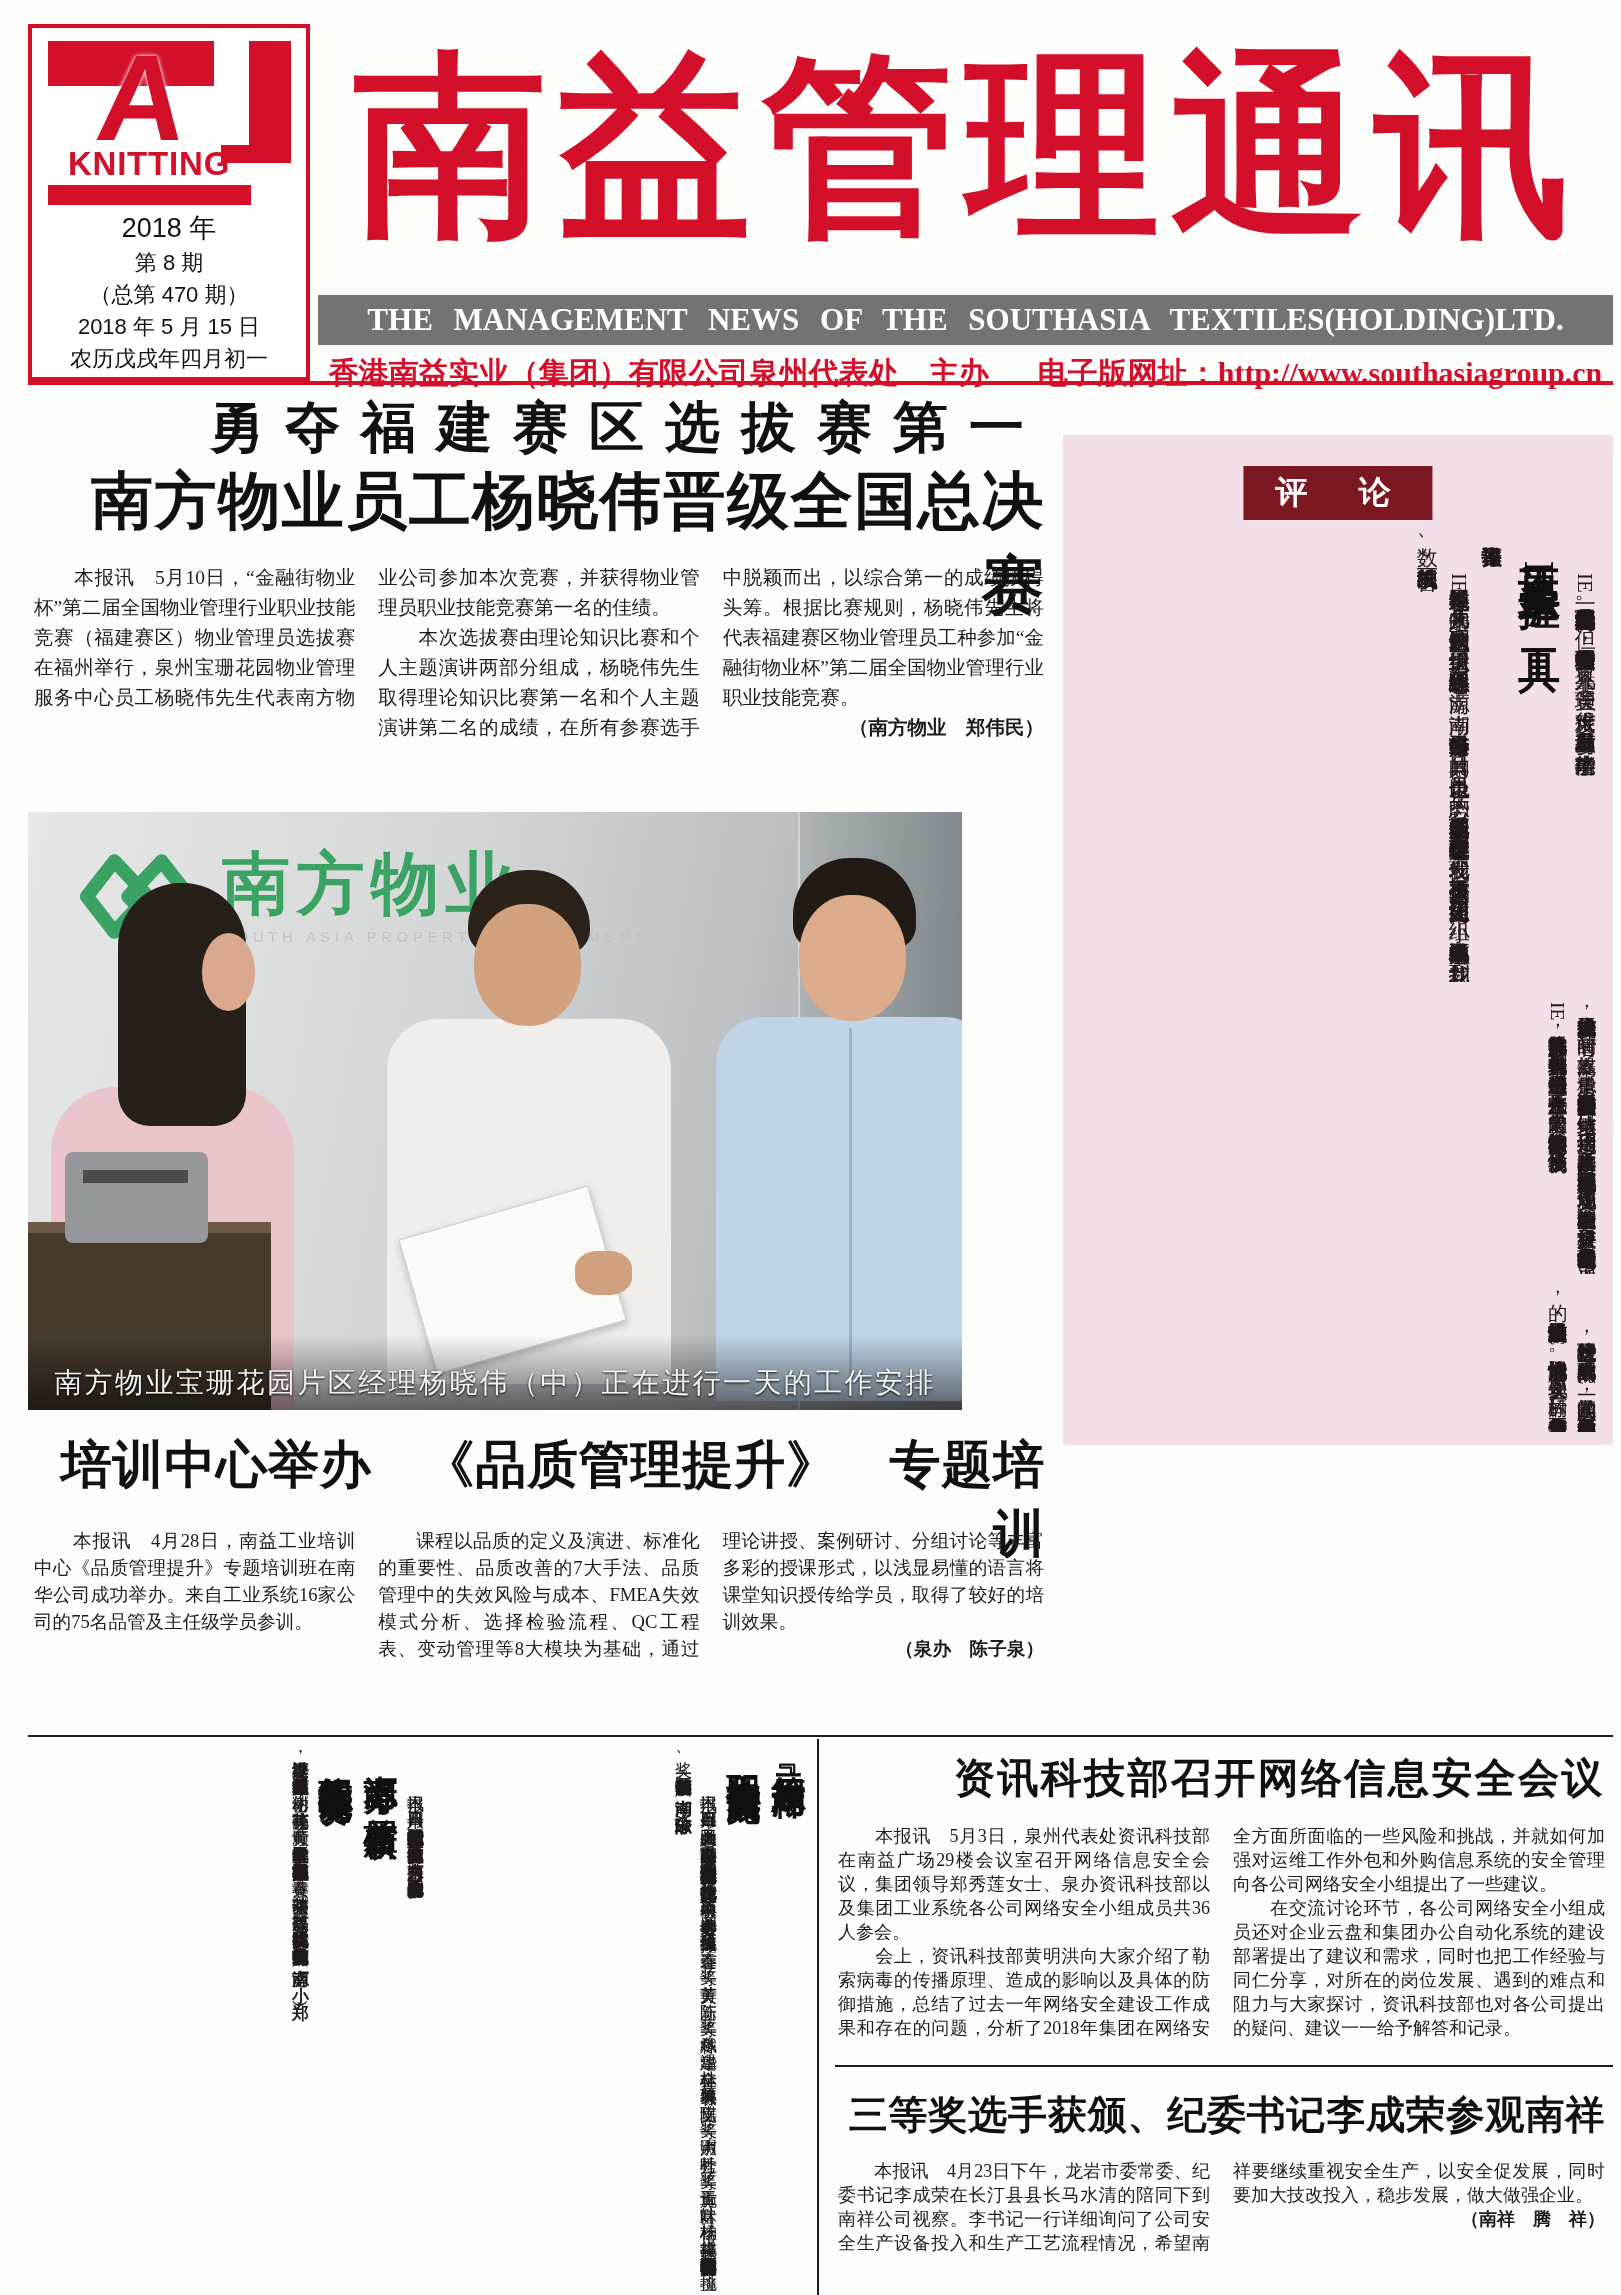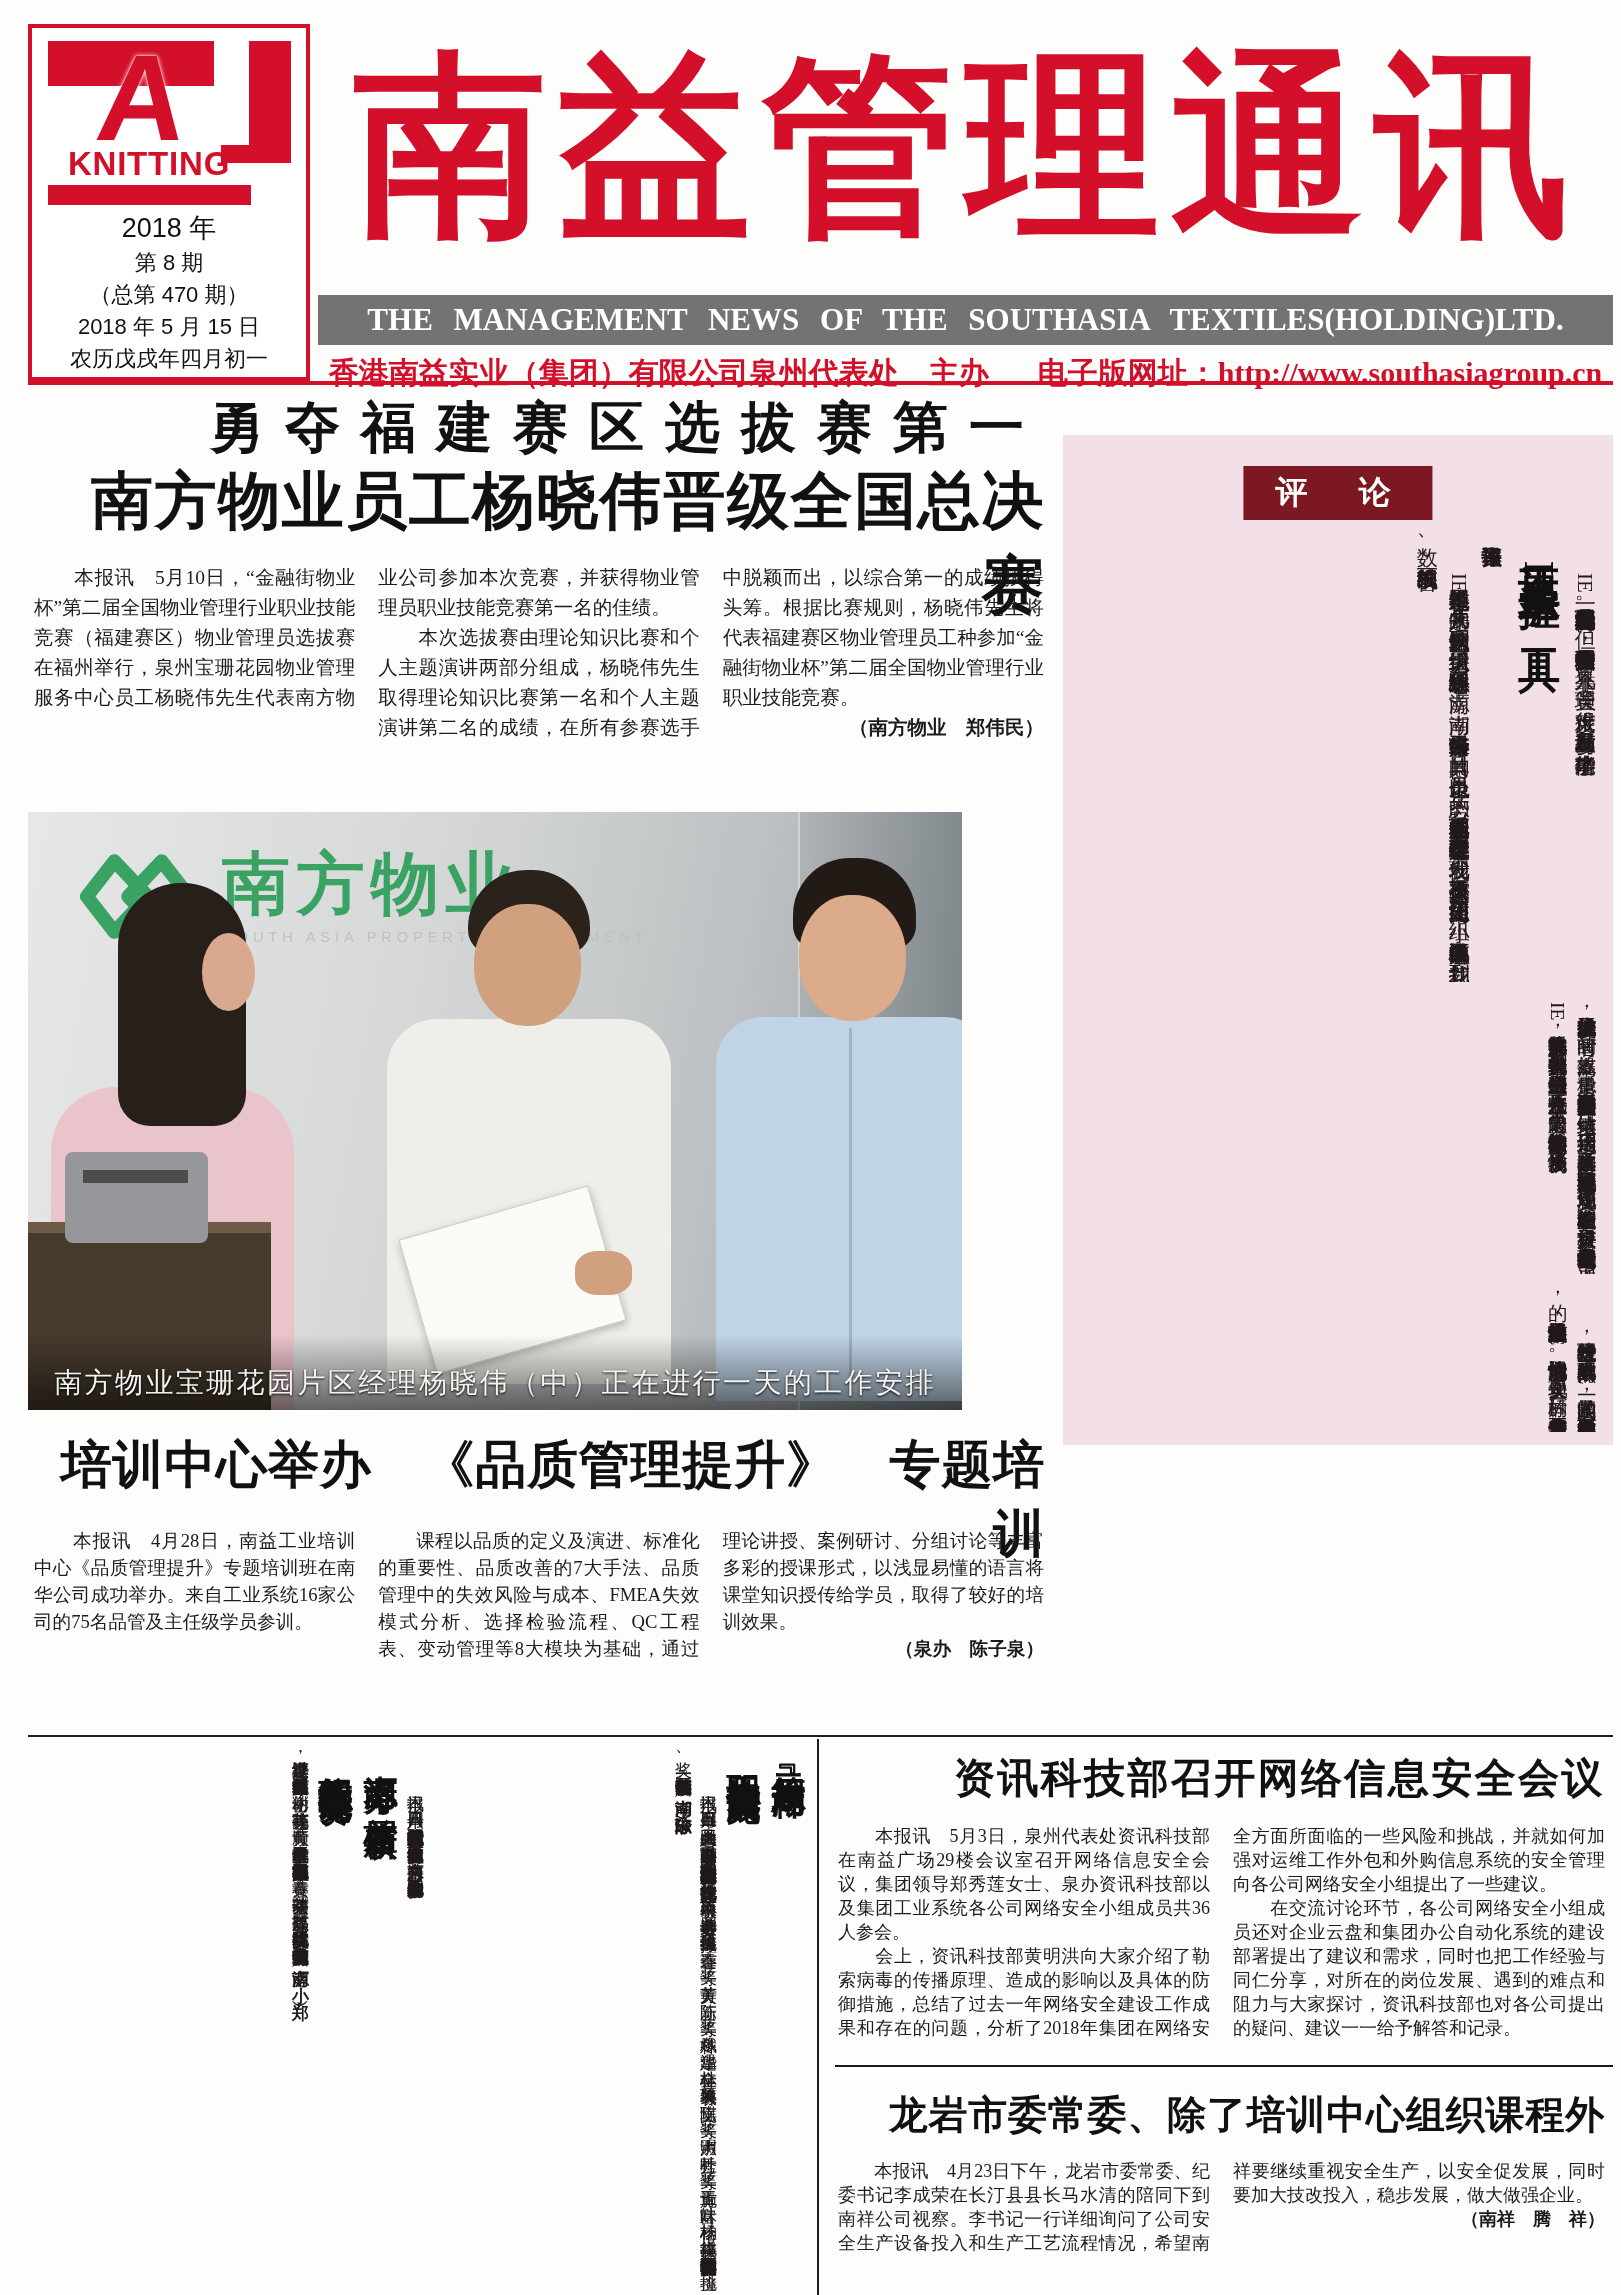--- a/index.html
+++ b/index.html
@@ -229,20 +229,20 @@
   </div>
 
   <div class="abs h-center" id="net-h">资讯科技部召开网络信息安全会议</div>
   <div class="abs cols" id="net-body">
     <p>　　本报讯　5月3日，泉州代表处资讯科技部在南益广场29楼会议室召开网络信息安全会议，集团领导郑秀莲女士、泉办资讯科技部以及集团工业系统各公司网络安全小组成员共36人参会。</p>
     <p>　　会上，资讯科技部黄明洪向大家介绍了勒索病毒的传播原理、造成的影响以及具体的防御措施，总结了过去一年网络安全建设工作成果和存在的问题，分析了2018年集团在网络安全方面所面临的一些风险和挑战，并就如何加强对运维工作外包和外购信息系统的安全管理向各公司网络安全小组提出了一些建议。</p>
     <p>　　在交流讨论环节，各公司网络安全小组成员还对企业云盘和集团办公自动化系统的建设部署提出了建议和需求，同时也把工作经验与同仁分享，对所在的岗位发展、遇到的难点和阻力与大家探讨，资讯科技部也对各公司提出的疑问、建议一一给予解答和记录。</p>
 
   </div>
 
-  <div class="abs h-center" id="ly-h">龙岩市委常委、除了培训中心组织课程外</div>
+  <div class="abs h-center" id="ly-h">三等奖选手获颁、纪委书记李成荣参观南祥</div>
   <div class="abs cols" id="ly-body">
     <p>　　本报讯　4月23日下午，龙岩市委常委、纪委书记李成荣在长汀县县长马水清的陪同下到南祥公司视察。李书记一行详细询问了公司安全生产设备投入和生产工艺流程情况，希望南祥要继续重视安全生产，以安全促发展，同时要加大技改投入，稳步发展，做大做强企业。</p>
     <p class="sig">（南祥　腾　祥）</p>
   </div>
 
 </div>
 
 
 </body></html>

